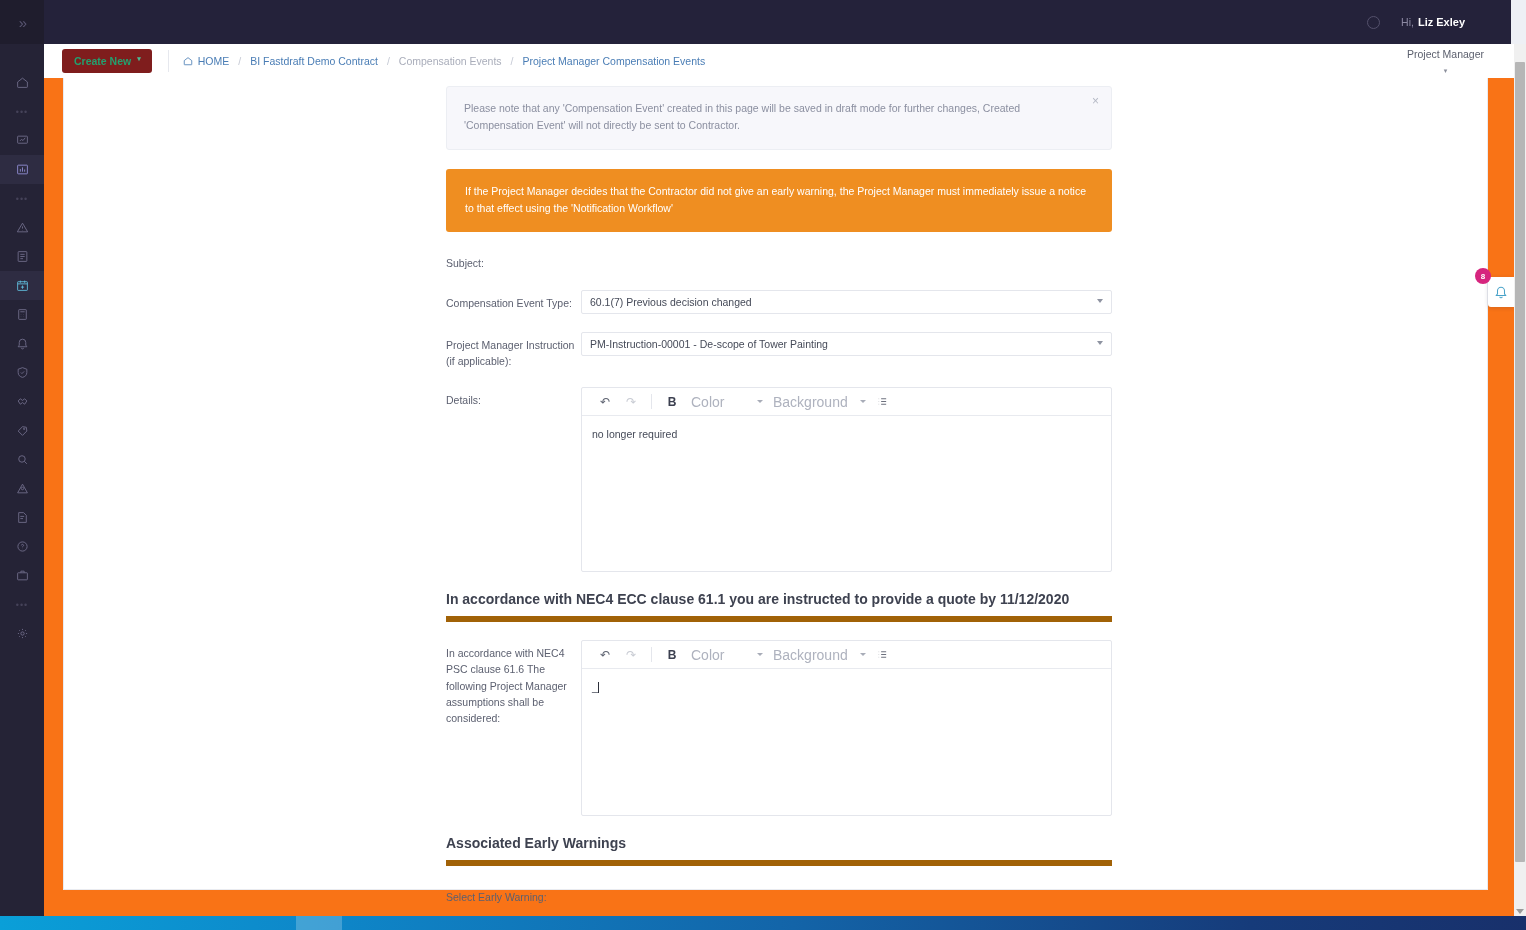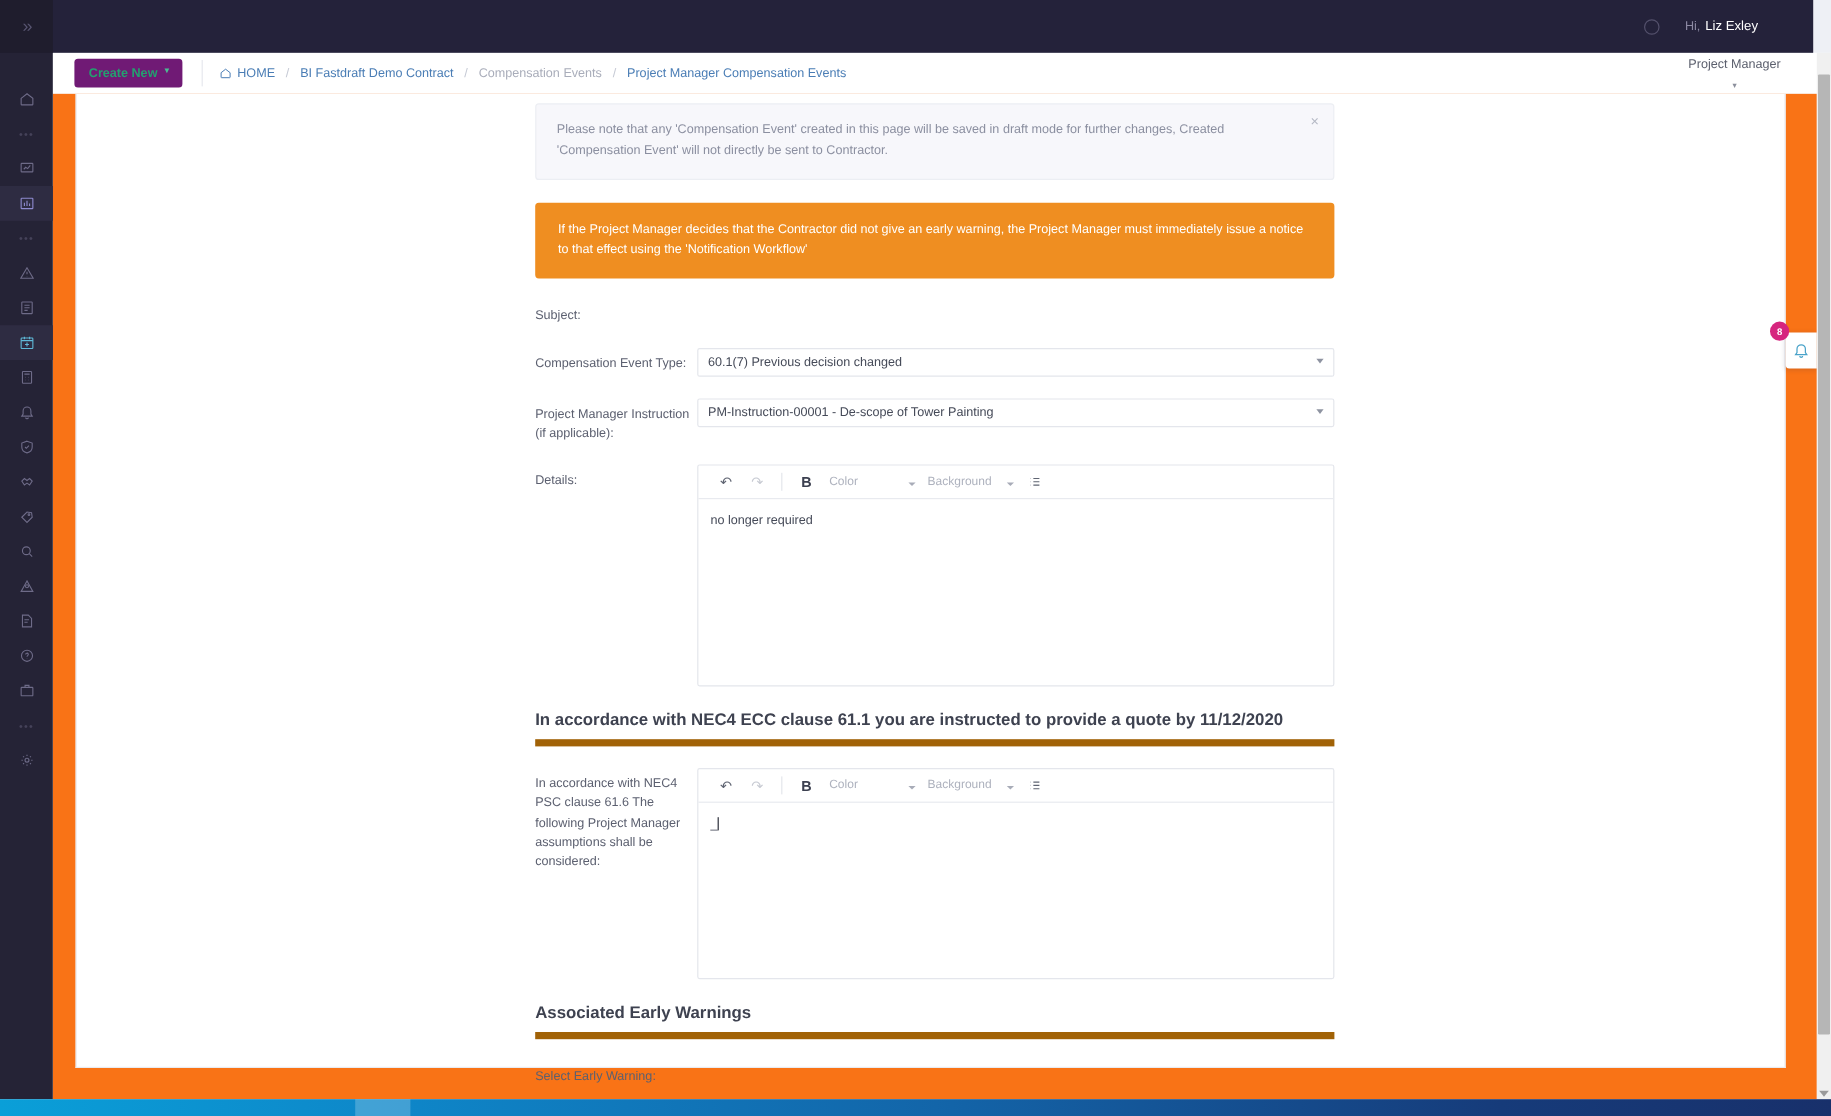--- a/index.html
+++ b/index.html
@@ -81,36 +81,36 @@
     margin-right: 21px;
   }
   #topbar-greeting {
     color: #8d8aa3;
     font-size: 10.5px;
     margin-right: 4px;
   }
   #topbar-user {
     color: #ffffff;
     font-size: 11px;
-    font-weight: normal;
+    font-weight: bold;
     text-align: center;
   }
 
   
   #actionbar {
     position: absolute;
     left: 44px; top: 44px;
     width: 1482px; height: 34px;
     background: #ffffff;
     display: flex; align-items: center;
     padding: 0 14px 0 18px;
     z-index: 15;
   }
   #create-new-btn {
-    background: #701a75;
+    background: #7f1d1d;
     color: #23a06f;
     font-size: 10.5px;
     font-weight: bold;
     border: none;
     border-radius: 3px;
     padding: 6px 11px 6px 12px;
     cursor: pointer;
     display: flex; gap: 6px;
     white-space: nowrap;
   }
@@ -285,21 +285,21 @@
   }
   .tb-btn.disabled { color: #c8cbd3; }
   .tb-btn.bold { font-weight: bold; font-size: 12px; color: #3c4050; }
   .tb-sep {
     width: 1px; height: 15px;
     background: #e4e6ec;
     margin: 0 7px;
   }
   .tb-dd {
     display: flex; align-items: flex-start;
-    font-size: 10px;
+    font-size: 14px;
     color: #aeb2be;
     cursor: pointer;
     margin-left: 6px;
     position: relative;
     padding-right: 22px;
     min-width: 76px;
   }
   .tb-dd .caret {
     position: absolute;
     right: 4px; top: 6px;

